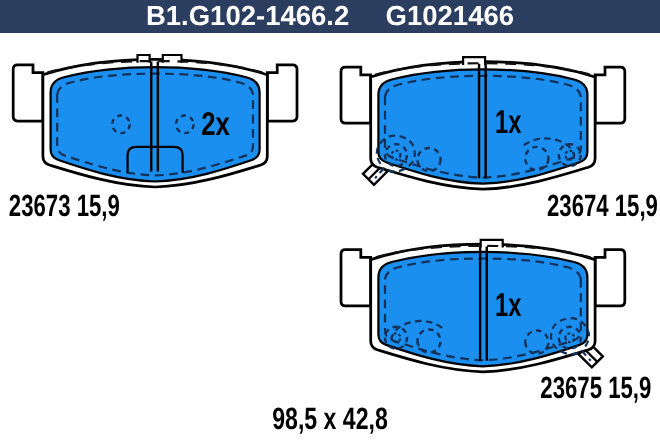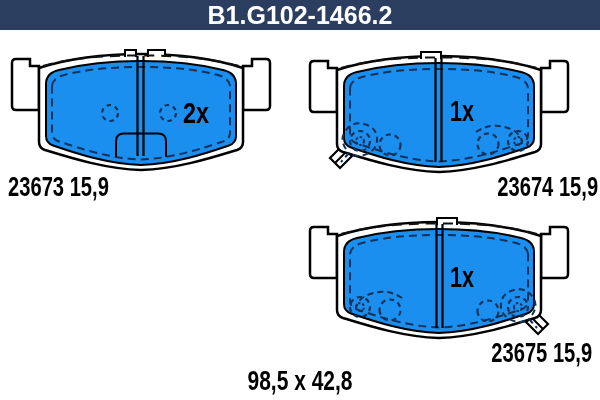--- a/index.html
+++ b/index.html
@@ -20,20 +20,21 @@
   #dim{left:0;right:0;top:367px;text-align:center;transform:scaleX(.75);transform-origin:center top;}
   svg text{font-family:"Liberation Sans",sans-serif;font-weight:700;fill:#000;}
 </style>
 </head>
 <body>
 
 <div id="stage">
 
   <div id="header">
     <span>B1.G102-1466.2</span>
+    <span>G1021466</span>
   </div>
 
   <svg id="pad1" class="pad-svg" width="266" height="130" viewBox="0 -4 266 130">
 
     <path d="M31,14 L22,14 L22,7 L8,7 Q4,7 4,11 L4,54 Q4,58 8,58 L31,58 Z" fill="#fff" stroke="#000" stroke-width="2.5"></path>
     <path d="M235,14 L244,14 L244,7 L258,7 Q262,7 262,11 L262,54 Q262,58 258,58 L235,58 Z" fill="#fff" stroke="#000" stroke-width="2.5"></path>
 
     <path d="M31,16 C62,6 96,2 133,2 C170,2 204,6 235,16 L235,90 Q235,96 229,98
              C203,106 168,117 133,118 C98,117 63,106 37,98 Q31,96 31,90 Z" fill="#fff" stroke="#000" stroke-width="2.5"></path>
 

